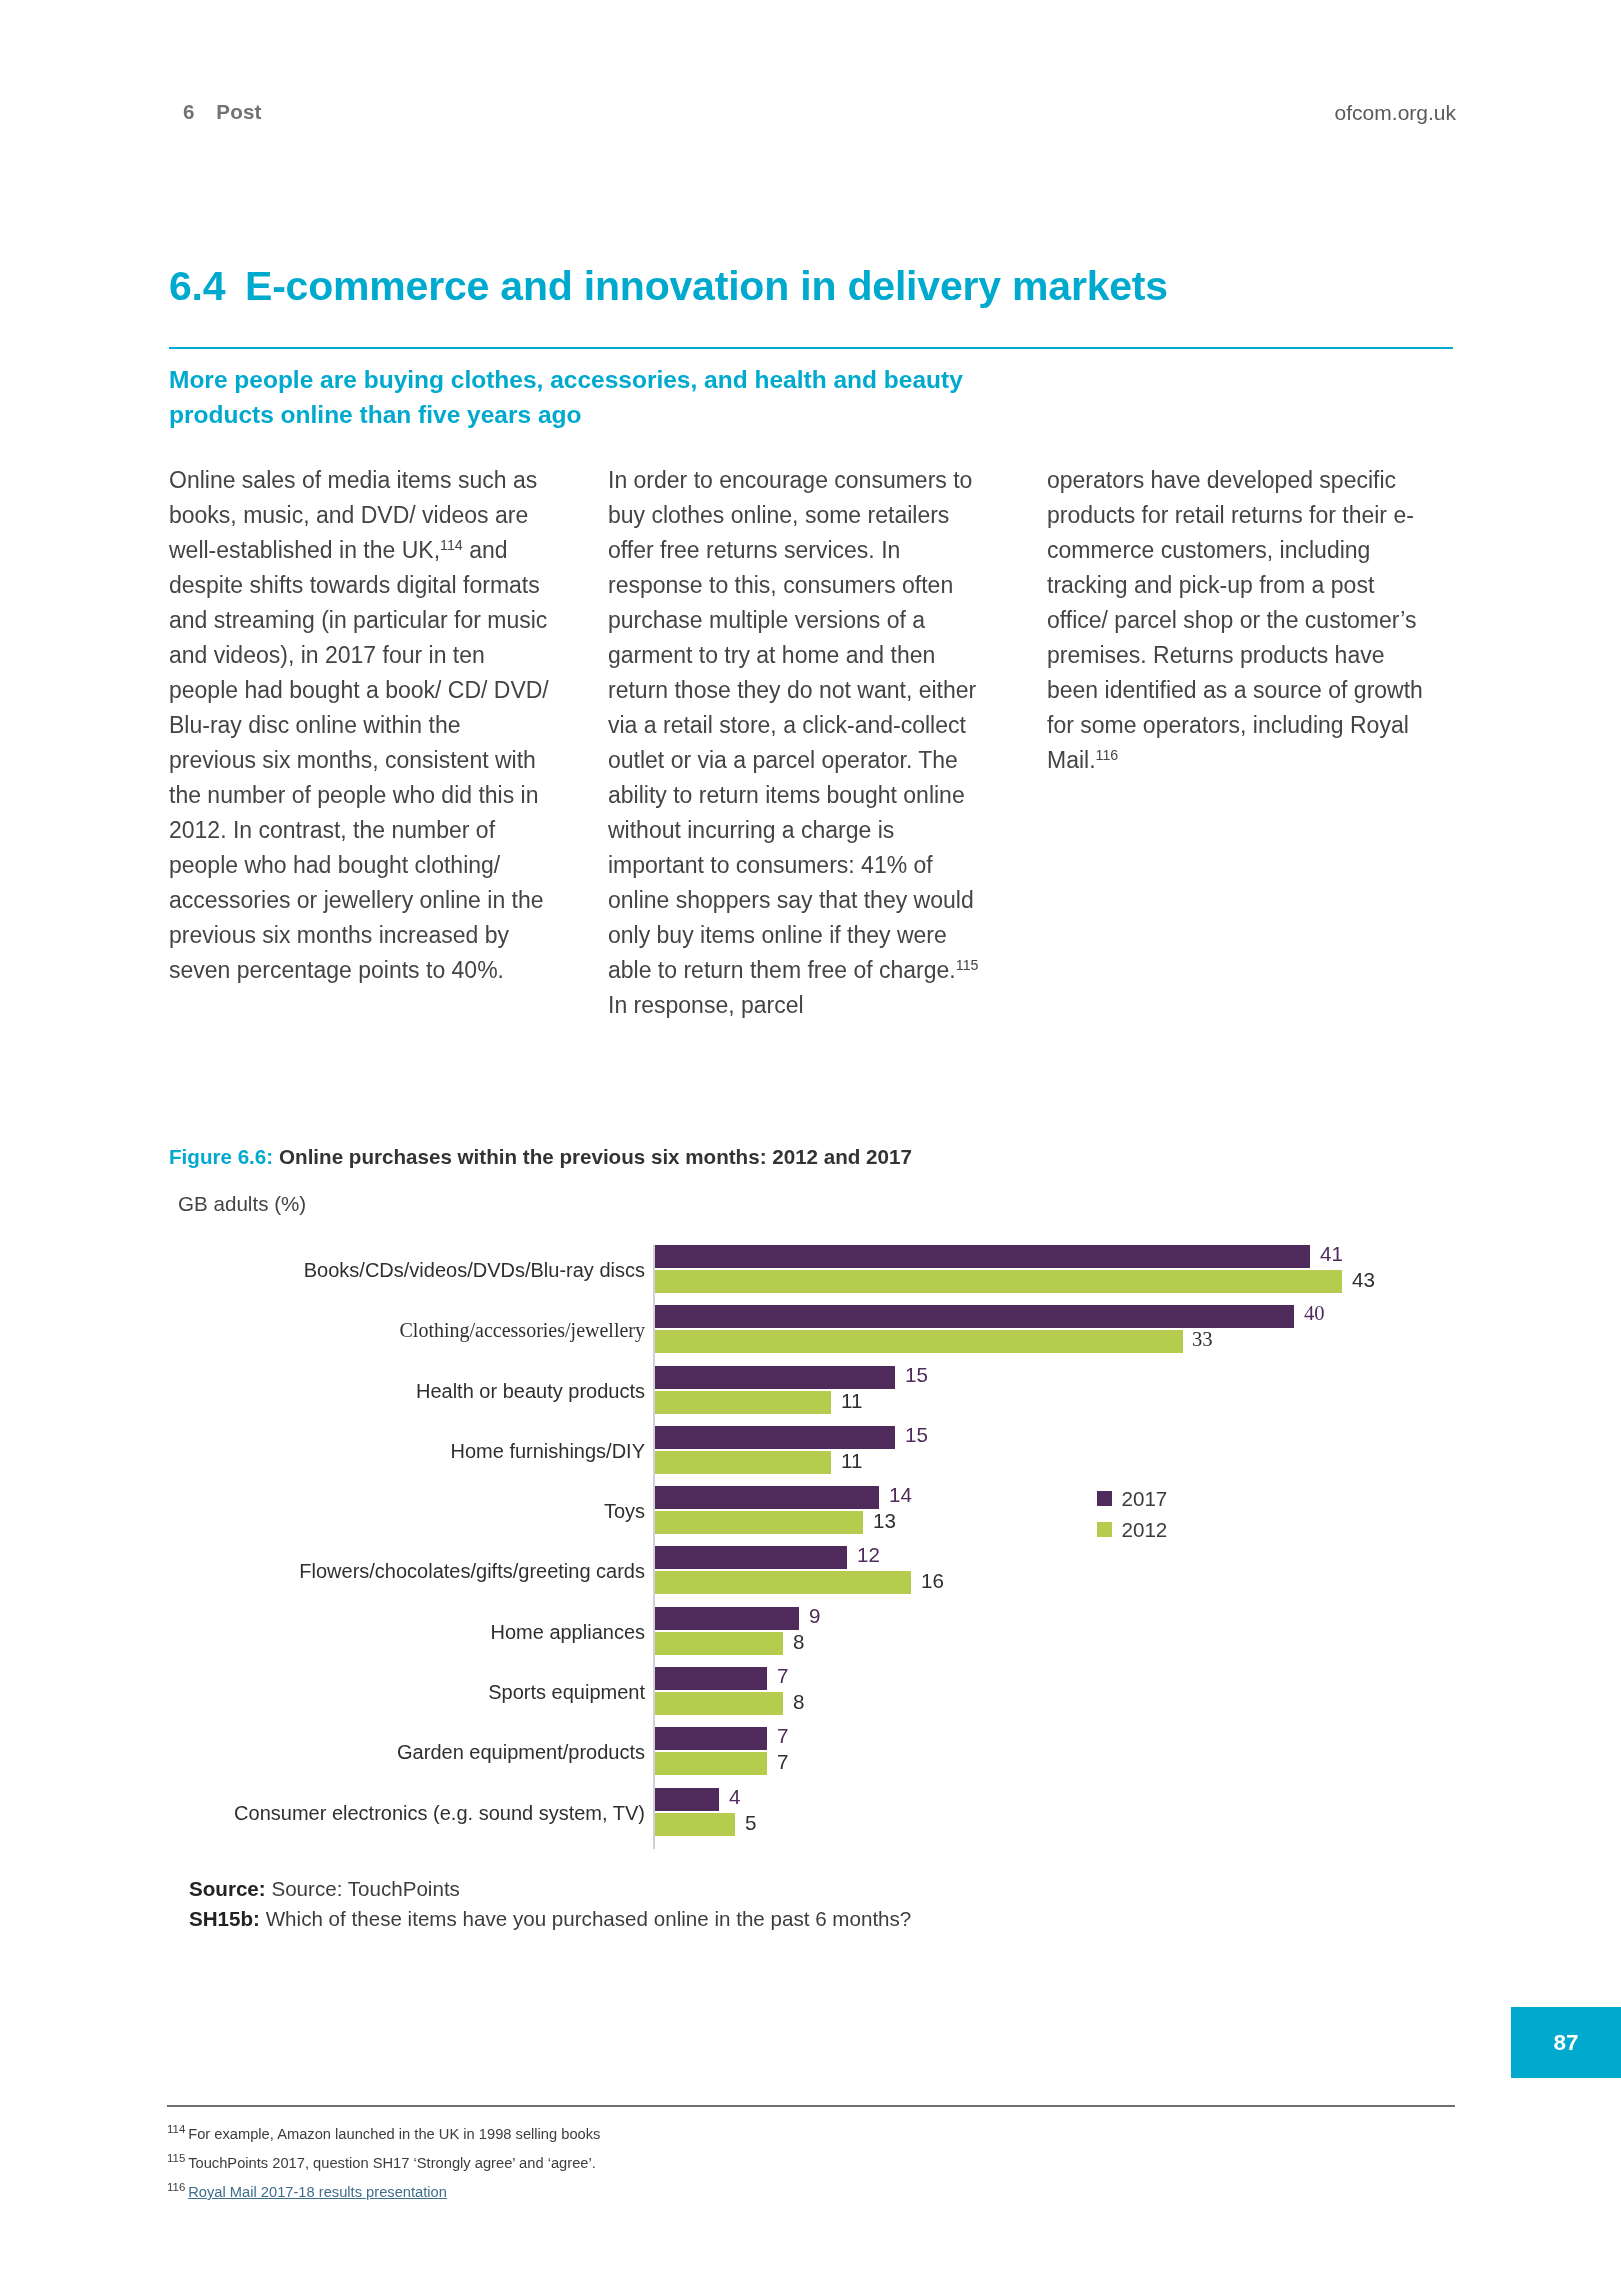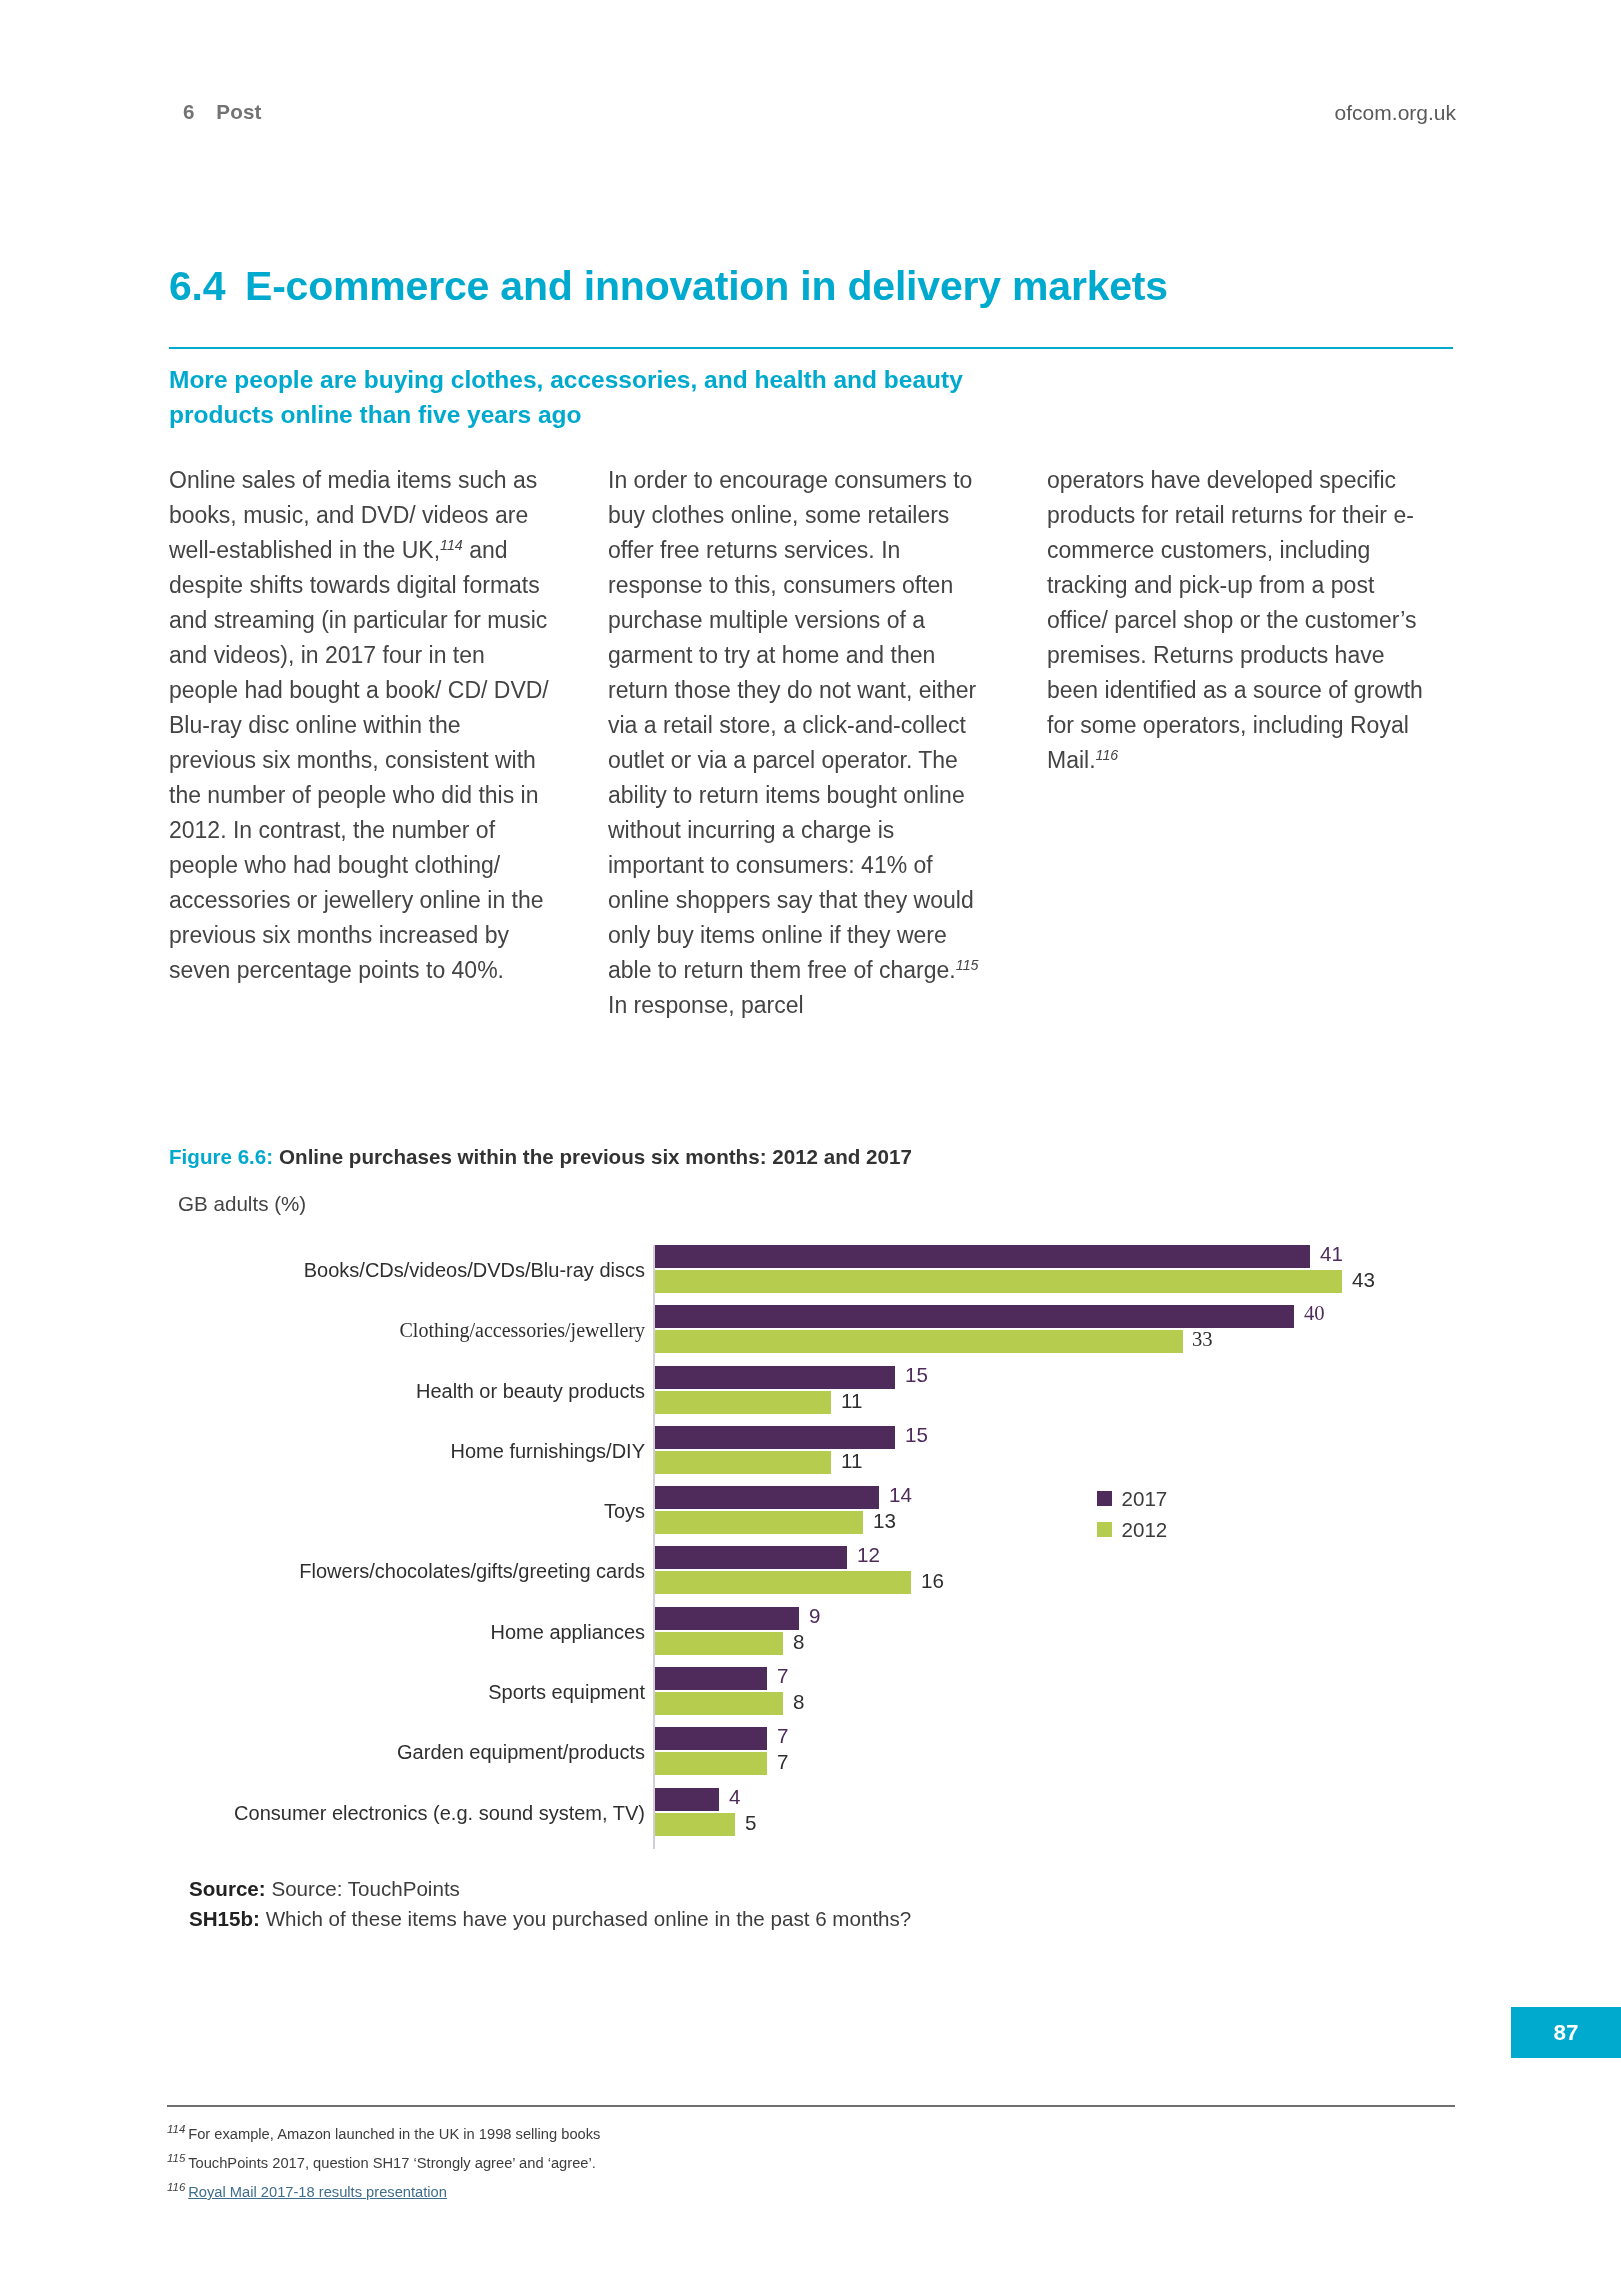--- a/index.html
+++ b/index.html
@@ -89,21 +89,20 @@
     width: 382px;
     font-size: 23px;
     line-height: 35px;
     color: #444444;
     font-weight: 300;
   }
   sup {
     font-size: 0.62em;
     vertical-align: 0.55em;
     line-height: 0;
-    font-style: italic;
   }
 
   
   .fig-caption {
     position: absolute;
     left: 169px;
     top: 1145px;
     font-size: 20.6px;
     font-weight: bold;
     color: #333333;
@@ -212,21 +211,21 @@
     font-weight: 300;
   }
   .source-block b { color: #222222; font-weight: bold; margin-left: 20px; }
 
   
   .page-tab {
     position: absolute;
     right: 0px;
     top: 2007px;
     width: 110px;
-    height: 51px;
+    height: 71px;
     background: #00A9CE;
     color: #ffffff;
     font-size: 22.5px;
     font-weight: bold;
     display: flex;
     align-items: center;
     justify-content: center;
   }
 
   

